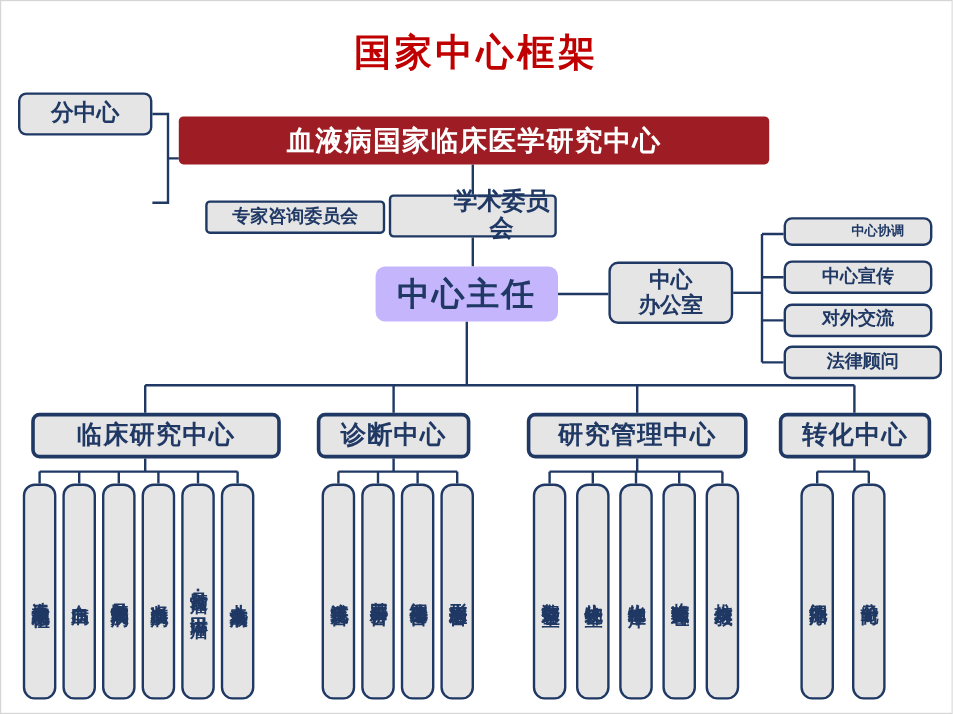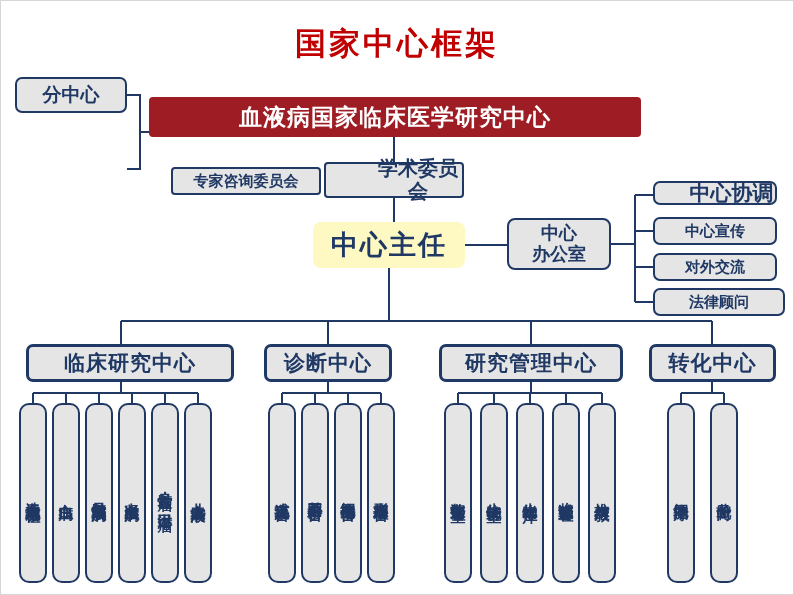--- a/index.html
+++ b/index.html
@@ -19,21 +19,21 @@
     border:2px solid #1f3864; border-radius:7px; background:#e5e5e5;
     color:#1f3864; font-weight:bold; text-align:center; line-height:1.15;
   }
   .main-box {
     position:absolute; display:flex; align-items:center; justify-content:center;
     background:#9e1c23; color:#ffffff; font-weight:bold;
     border-radius:4px; font-size:23px; letter-spacing:1px;
   }
   .director-box {
     position:absolute; display:flex; align-items:center; justify-content:center;
-    background:#fef9c3; color:#1f3864; font-weight:bold;
+    background:#c4b5fd; color:#1f3864; font-weight:bold;
     border-radius:8px; font-size:27px; letter-spacing:2px;
   }
   .office-box { flex-direction:column; font-size:18px; border-radius:8px; }
   .dept-box { border-width:3px; font-size:21px; letter-spacing:1px; }
   .leaf-box { border-radius:10px; }
   .leaf-text {
     writing-mode:vertical-rl; text-orientation:upright;
     font-size:15px; font-weight:bold; color:#1f3864;
     letter-spacing:1px; line-height:1.05;
   }
@@ -117,23 +117,23 @@
   <div class="box" style="left:170px; top:166px; width:150px; height:28px; font-size:15px; border-radius:4px;">专家咨询委员会</div>
   <div class="box" style="left:323px; top:161px; width:140px; height:36px; font-size:20px; border-radius:4px;padding-left:48px;">学术委员会</div>
 
   <div class="director-box" style="left:312px; top:221px; width:152px; height:46px;">中心主任</div>
 
   <div class="box office-box" style="left:506px; top:217px; width:104px; height:52px;">
     <div>中心</div>
     <div>办公室</div>
   </div>
 
-  <div class="box" style="left:652px; top:180px; width:124px; height:24px; font-size:21px;padding-left:33px;">中心协调</div>
+  <div class="box" style="left:652px; top:180px; width:124px; height:24px; font-size:11px;padding-left:33px;">中心协调</div>
   <div class="box" style="left:652px; top:216px; width:124px; height:28px; font-size:15px;">中心宣传</div>
-  <div class="box" style="left:652px; top:252px; width:124px; height:28px; font-size:15px;">对外交流</div>
+  <div class="box" style="left:652px; top:252px; width:124px; height:28px; font-size:15px;font-family:Liberation Mono, monospace;">对外交流</div>
   <div class="box" style="left:652px; top:287px; width:132px; height:28px; font-size:15px;">法律顾问</div>
 
   <div class="box dept-box" style="left:25px; top:343px; width:208px; height:38px;">临床研究中心</div>
   <div class="box dept-box" style="left:263px; top:343px; width:128px; height:38px;">诊断中心</div>
   <div class="box dept-box" style="left:438px; top:343px; width:184px; height:38px;">研究管理中心</div>
   <div class="box dept-box" style="left:648px; top:343px; width:127px; height:38px;">转化中心</div>
 
   <div class="box leaf-box" style="left:18px; top:402px; width:28px; height:180px;">
     <div class="leaf-text">造血干细胞移植</div>
     </div>

